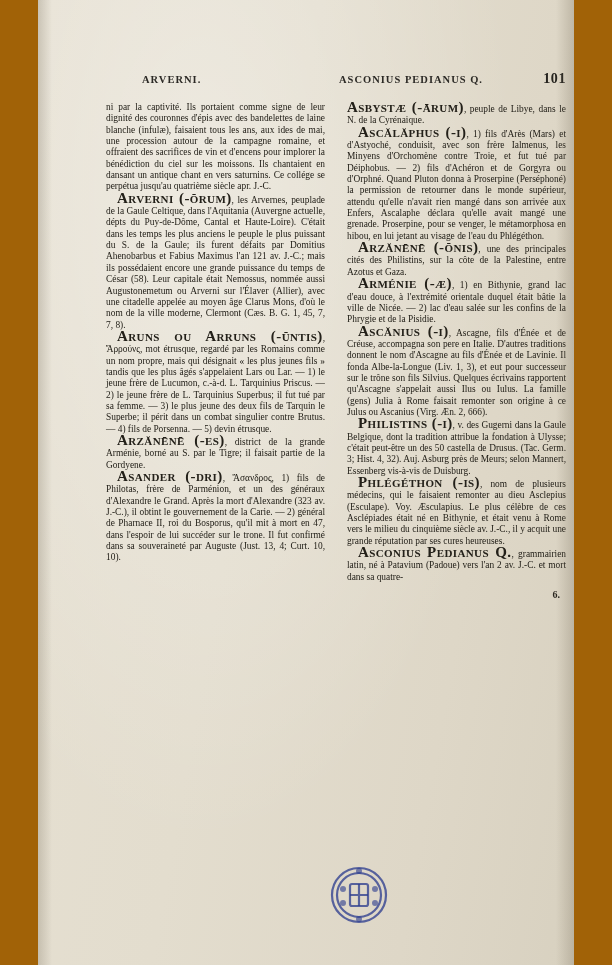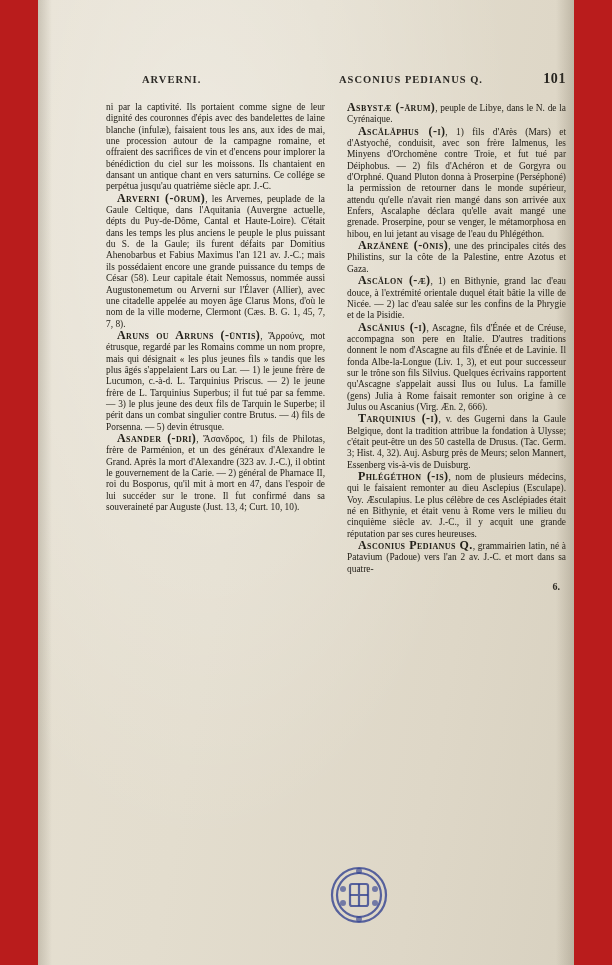--- a/index.html
+++ b/index.html
@@ -4,21 +4,21 @@
 <style>
   html, body {
     margin: 0;
     padding: 0;
     background: #6e6e6e;
   }
   #page {
     position: relative;
     width: 612px;
     height: 965px;
-    background: #b91c1c;
+    background: #a16207;
     overflow: hidden;
     font-family: "Liberation Serif", serif;
   }
   
   #sheet {
     position: absolute;
     left: 38px;
     top: 0px;
     width: 536px;
     height: 965px;
@@ -93,21 +93,21 @@
   }
   .col p {
     margin: 0;
     text-indent: 11px;
   }
   .col p.noind { text-indent: 0; }
   .entry-head {
     font-variant: small-caps;
     font-weight: bold;
     letter-spacing: 0.4px;
-    font-size: 12px;
+    font-size: 15px;
   }
   .sig {
     margin-top: 6px;
     text-align: right;
     font-size: 10px;
     font-weight: bold;
     color: #2a2720;
     padding-right: 6px;
   }
   
@@ -134,30 +134,31 @@
         <span class="mid">ASCONIUS PEDIANUS Q.</span>
         <span class="pageno">101</span>
       </div>
 
       <div class="cols">
 
         <div class="col">
           <p class="noind"><span>ni par la captivité. Ils portaient comme signe de leur dignité des couronnes d'épis avec des bandelettes de laine blanche (infulæ), faisaient tous les ans, aux ides de mai, une procession autour de la campagne romaine, et offraient des sacrifices de vin et d'encens pour implorer la bénédiction du ciel sur les moissons. Ils chantaient en dansant un antique chant en vers saturnins. Ce collége se perpétua jusqu'au quatrième siècle apr. J.-C.</span></p>
           <p><span class="entry-head">Arverni</span><span class="entry-head"> (-ōrum)</span><span>, les Arvernes, peuplade de la Gaule Celtique, dans l'Aquitania (Auvergne actuelle, dépts du Puy-de-Dôme, Cantal et Haute-Loire). C'était dans les temps les plus anciens le peuple le plus puissant du S. de la Gaule; ils furent défaits par Domitius Ahenobarbus et Fabius Maximus l'an 121 av. J.-C.; mais ils possédaient encore une grande puissance du temps de César (58). Leur capitale était Nemossus, nommée aussi Augustonemetum ou Arverni sur l'Élaver (Allier), avec une citadelle appelée au moyen âge Clarus Mons, d'où le nom de la ville moderne, Clermont (Cæs. B. G. 1, 45, 7, 7, 8).</span></p>
           <p><span class="entry-head">Aruns</span><span class="entry-head"> ou Arruns (-ūntis)</span><span>, Ἄρρούνς, mot étrusque, regardé par les Romains comme un nom propre, mais qui désignait « les plus jeunes fils » tandis que les plus âgés s'appelaient Lars ou Lar. — 1) le jeune frère de Lucumon, c.-à-d. L. Tarquinius Priscus. — 2) le jeune frère de L. Tarquinius Superbus; il fut tué par sa femme. — 3) le plus jeune des deux fils de Tarquin le Superbe; il périt dans un combat singulier contre Brutus. — 4) fils de Porsenna. — 5) devin étrusque.</span></p>
+          <p><span class="entry-head">Arzănēnē</span><span class="entry-head"> (-es)</span><span>, district de la grande Arménie, borné au S. par le Tigre; il faisait partie de la Gordyene.</span></p>
           <p><span class="entry-head">Asander</span><span class="entry-head"> (-dri)</span><span>, Ἄσανδρος, 1) fils de Philotas, frère de Parménion, et un des généraux d'Alexandre le Grand. Après la mort d'Alexandre (323 av. J.-C.), il obtint le gouvernement de la Carie. — 2) général de Pharnace II, roi du Bosporus, qu'il mit à mort en 47, dans l'espoir de lui succéder sur le trone. Il fut confirmé dans sa souveraineté par Auguste (Just. 13, 4; Curt. 10, 10).</span></p>
         </div>
 
         <div class="col">
           <p class="noind"><span class="entry-head">Asbystæ</span><span class="entry-head"> (-ārum)</span><span>, peuple de Libye, dans le N. de la Cyrénaique.</span></p>
           <p><span class="entry-head">Ascălăphus</span><span class="entry-head"> (-i)</span><span>, 1) fils d'Arès (Mars) et d'Astyoché, conduisit, avec son frère Ialmenus, les Minyens d'Orchomène contre Troie, et fut tué par Déiphobus. — 2) fils d'Achéron et de Gorgyra ou d'Orphné. Quand Pluton donna à Proserpine (Perséphoné) la permission de retourner dans le monde supérieur, attendu qu'elle n'avait rien mangé dans son arrivée aux Enfers, Ascalaphe déclara qu'elle avait mangé une grenade. Proserpine, pour se venger, le métamorphosa en hibou, en lui jetant au visage de l'eau du Phlégéthon.</span></p>
           <p><span class="entry-head">Arzănēnē</span><span class="entry-head"> (-ōnis)</span><span>, une des principales cités des Philistins, sur la côte de la Palestine, entre Azotus et Gaza.</span></p>
-          <p><span class="entry-head">Ascălon</span><span class="entry-head"> (-æ)</span><span>, 1) en Bithynie, grand lac d'eau douce, à l'extrémité orientale duquel était bâtie la ville de Nicée. — 2) lac d'eau salée sur les confins de la Phrygie et de la Pisidie.</span></p>
+          <p><span class="entry-head">Arménie</span><span class="entry-head"> (-æ)</span><span>, 1) en Bithynie, grand lac d'eau douce, à l'extrémité orientale duquel était bâtie la ville de Nicée. — 2) lac d'eau salée sur les confins de la Phrygie et de la Pisidie.</span></p>
           <p><span class="entry-head">Ascănius</span><span class="entry-head"> (-i)</span><span>, Ascagne, fils d'Énée et de Créuse, accompagna son pere en Italie. D'autres traditions donnent le nom d'Ascagne au fils d'Énée et de Lavinie. Il fonda Albe-la-Longue (Liv. 1, 3), et eut pour successeur sur le trône son fils Silvius. Quelques écrivains rapportent qu'Ascagne s'appelait aussi Ilus ou Iulus. La famille (gens) Julia à Rome faisait remonter son origine à ce Julus ou Ascanius (Virg. Æn. 2, 666).</span></p>
-          <p><span class="entry-head">Tarquinius</span><span class="entry-head"> (-i)</span><span>, v. des Gugerni dans la Gaule Belgique, dont la tradition attribue la fondation à Ulysse; c'était peut-être un des 50 castella de Drusus. (Tac. Germ. 3; Hist. 4, 32). Auj. Asburg près de Meurs; selon Mannert, Essenberg vis-à-vis de Duisburg.</span></p>
+          <p><span class="entry-head">Philistins</span><span class="entry-head"> (-i)</span><span>, v. des Gugerni dans la Gaule Belgique, dont la tradition attribue la fondation à Ulysse; c'était peut-être un des 50 castella de Drusus. (Tac. Germ. 3; Hist. 4, 32). Auj. Asburg près de Meurs; selon Mannert, Essenberg vis-à-vis de Duisburg.</span></p>
           <p><span class="entry-head">Phlégéthon</span><span class="entry-head"> (-is)</span><span>, nom de plusieurs médecins, qui le faisaient remonter au dieu Asclepius (Esculape). Voy. Æsculapius. Le plus célèbre de ces Asclépiades était né en Bithynie, et était venu à Rome vers le milieu du cinquième siècle av. J.-C., il y acquit une grande réputation par ses cures heureuses.</span></p>
           <p><span class="entry-head">Asconius Pedianus Q.</span><span>, grammairien latin, né à Patavium (Padoue) vers l'an 2 av. J.-C. et mort dans sa quatre-</span></p>
           <div class="sig">6.</div>
         </div>
 
       </div>
     </div>
 
     <div id="stamp">
       <svg width="66" height="66" viewBox="0 0 66 66">

